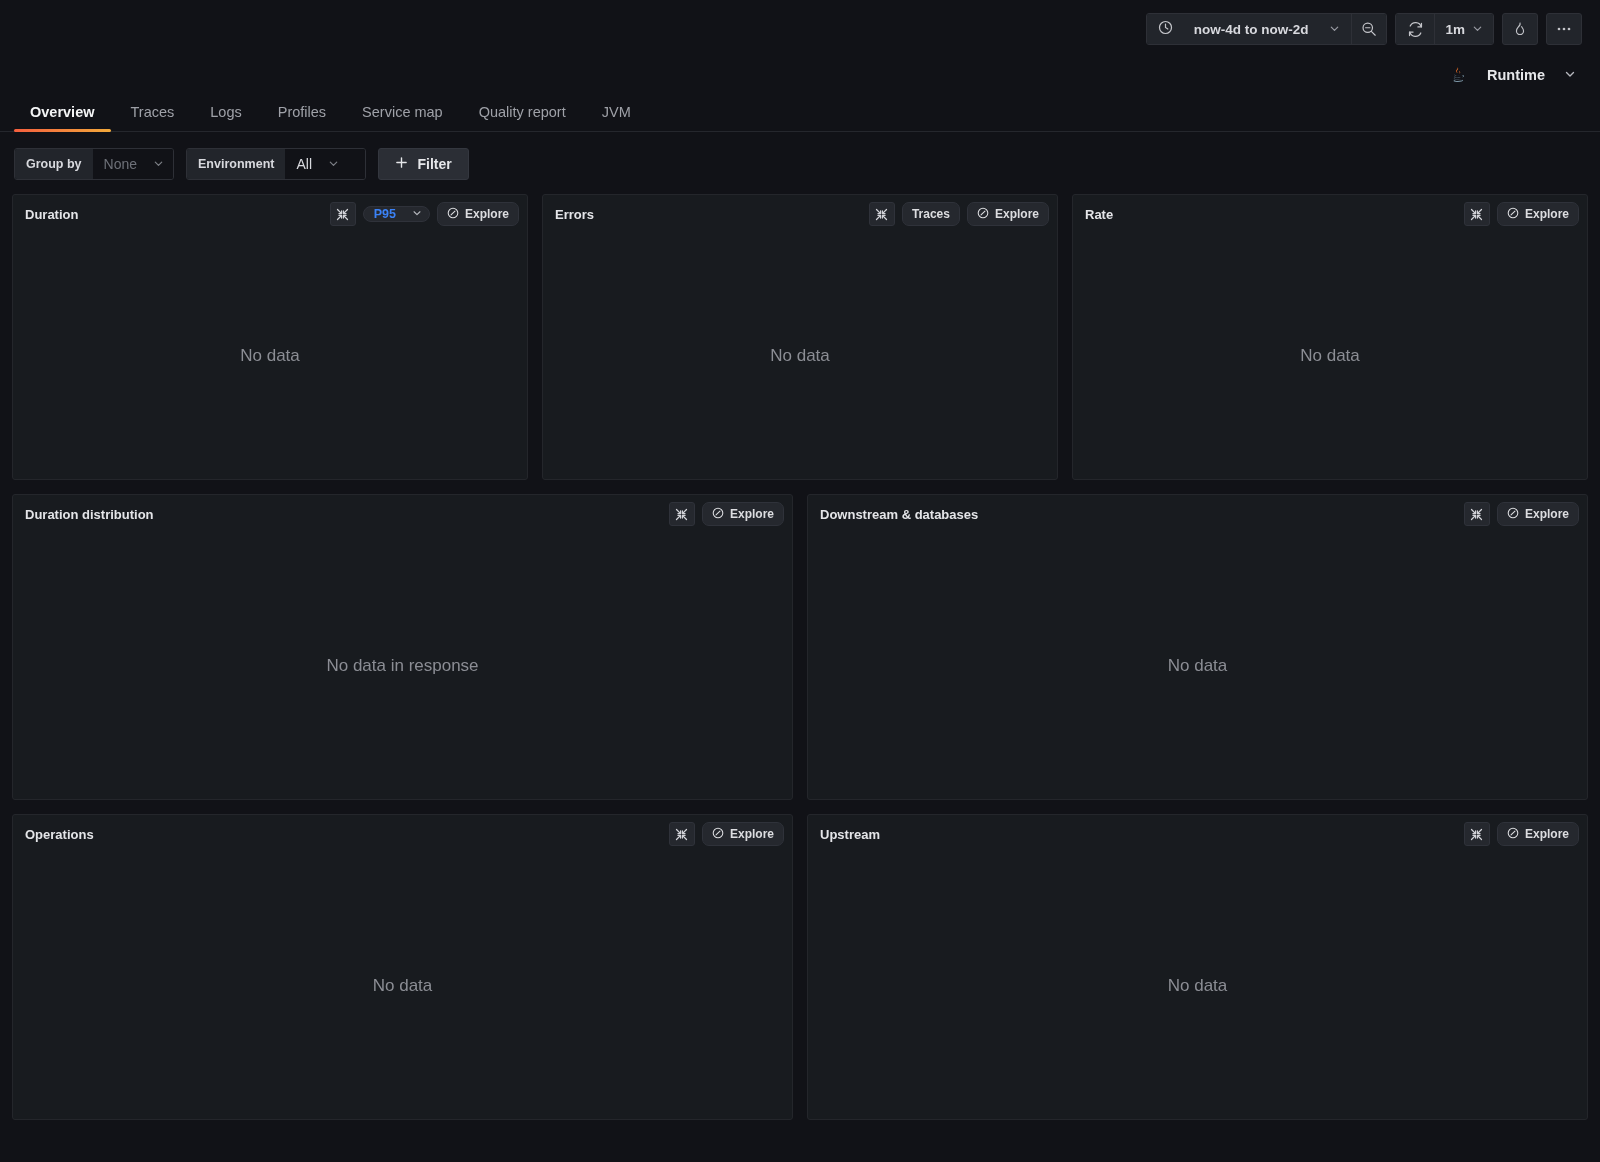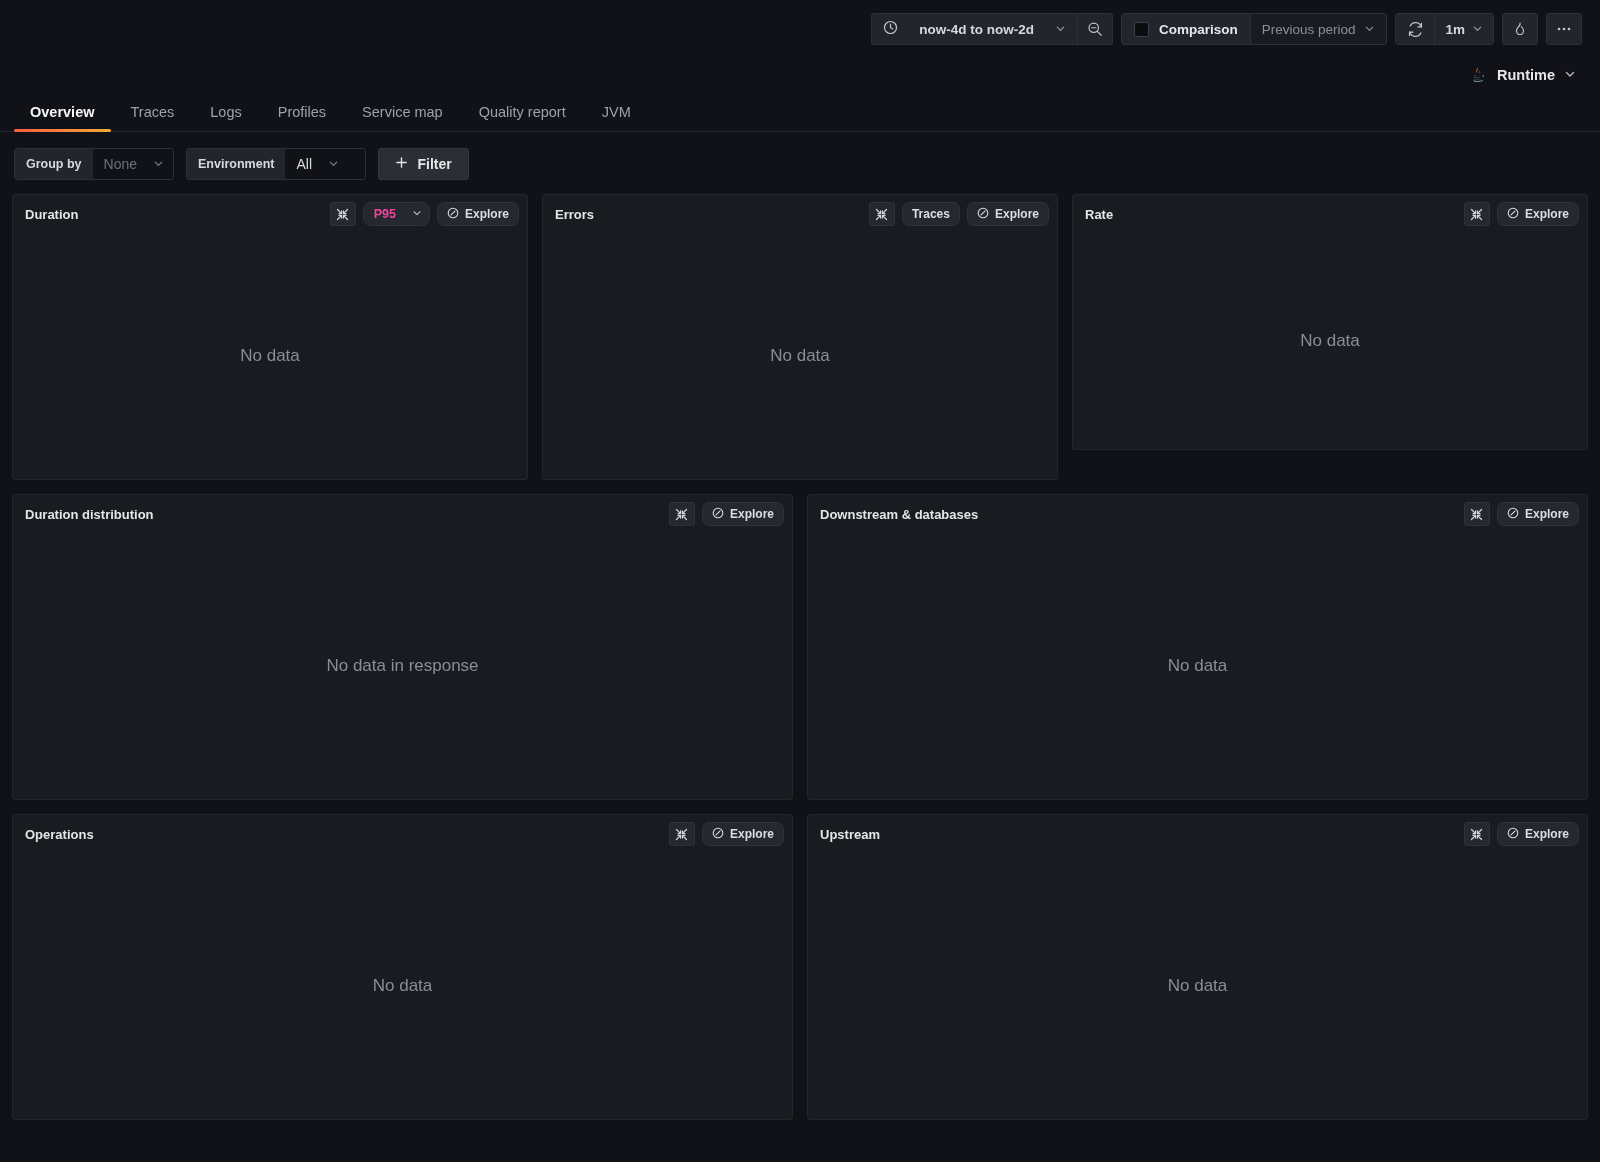--- a/index.html
+++ b/index.html
@@ -120,21 +120,21 @@
   .runtime-row {
     height: 34px;
     display: flex;
     justify-content: flex-end;
     align-items: center;
     padding-right: 24px;
   }
   .runtime-btn {
     display: flex;
     align-items: center;
-    gap: 9px;
+    gap: 19px;
     cursor: pointer;
     font-size: 14.5px;
     font-weight: 700;
     color: #e6e7ea;
   }
   .java-icon { width: 20px; height: 20px; display:block; }
 
   
   .tabs {
     display: flex;
@@ -250,25 +250,25 @@
     display: flex; align-items: center; gap: 6px;
     height: 24px; padding: 0 9px;
     background: #25282e;
     border: 1px solid #2f323a;
     border-radius: 7px;
     font-size: 12px; font-weight: 700; color: #dcdde0;
     cursor: pointer; white-space: nowrap;
   }
   .act-select {
     display: flex; align-items: center; gap: 16px;
-    height: 24px; padding: 0 7px 0 10px;
+    height: 16px; padding: 0 7px 0 10px;
     background: #25282e;
     border: 1px solid #2f323a;
     border-radius: 8px;
-    font-size: 12.5px; font-weight: 700; color: #ec4899;
+    font-size: 12.5px; font-weight: 700; color: #3b82f6;
     cursor: pointer; white-space: nowrap;
   }
   .panel-body {
     flex: 1 1 auto;
     display: flex;
     align-items: center;
     justify-content: center;
   }
   .nodata {
     font-size: 17px;
@@ -301,35 +301,20 @@
       <div class="ctrl-sep"></div>
       <div class="icon-btn">
         <svg width="16" height="16" viewBox="0 0 18 18" fill="none" stroke="#c3c4c9" stroke-width="1.35">
           <circle cx="7.6" cy="7.6" r="5.3"></circle>
             <path d="M11.6 11.6 16 16" stroke-linecap="round"></path>
             <path d="M5.2 7.6h4.8" stroke-linecap="round"></path>
         </svg>
       </div>
     </div>
 
-    <div class="ctrl-group">
-      <div class="cmp-box">
-        <span class="cmp-check"></span>
-        <span class="cmp-label">Comparison</span>
-      </div>
-      <div class="ctrl-sep"></div>
-      <div class="cmp-select">
-        <span>Previous period</span>
-        <span class="chev">
-          <svg width="11" height="11" viewBox="0 0 12 12" fill="none" stroke="#8a8c94" stroke-width="1.3">
-            <path d="M2.5 4.5 6 8l3.5-3.5" stroke-linecap="round" stroke-linejoin="round"></path>
-          </svg>
-        </span>
-      </div>
-    </div>
 
     <div class="ctrl-group">
       <div class="refresh-btn">
         <svg width="17" height="17" viewBox="0 0 18 18" fill="none" stroke="#c3c4c9" stroke-width="1.35">
           <path d="M15 6.2A6.2 6.2 0 0 0 3.4 5.3" stroke-linecap="round"></path>
           <path d="M3 11.8A6.2 6.2 0 0 0 14.6 12.7" stroke-linecap="round"></path>
           <path d="M15.3 2.6v3.7h-3.7" stroke-linecap="round" stroke-linejoin="round"></path>
           <path d="M2.7 15.4v-3.7h3.7" stroke-linecap="round" stroke-linejoin="round"></path>
         </svg>
       </div>
@@ -492,21 +477,21 @@
             </span>
             <span>Explore</span>
           </div>
         </div>
       </div>
       <div class="panel-body">
         <span class="nodata">No data</span>
       </div>
     </div>
 
-    <div class="panel" style="flex:1 1 0; height:256px;">
+    <div class="panel" style="flex:1 1 0; height:286px;">
       <div class="panel-head">
         <div class="panel-title">Rate</div>
         <div class="panel-actions">
           <div class="act-icon">
             <svg width="13" height="13" viewBox="0 0 14 14" fill="none" stroke="#d2d3d8" stroke-width="1.35">
               <path d="M6 6 1.6 1.6M6 6H3.2M6 6V3.2" stroke-linecap="round" stroke-linejoin="round"></path>
               <path d="M8 8l4.4 4.4M8 8h2.8M8 8v2.8" stroke-linecap="round" stroke-linejoin="round"></path>
               <path d="M8 6l4.4-4.4M8 6h2.8M8 6V3.2" stroke-linecap="round" stroke-linejoin="round"></path>
               <path d="M6 8l-4.4 4.4M6 8H3.2M6 8v2.8" stroke-linecap="round" stroke-linejoin="round"></path>
             </svg>

